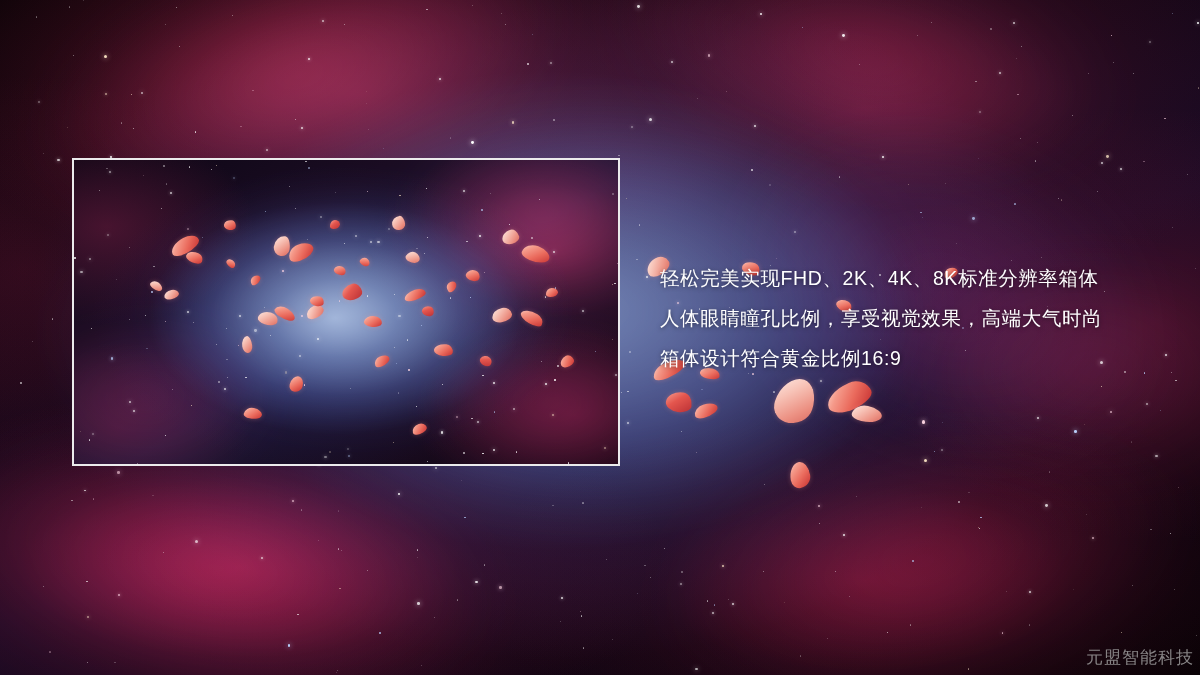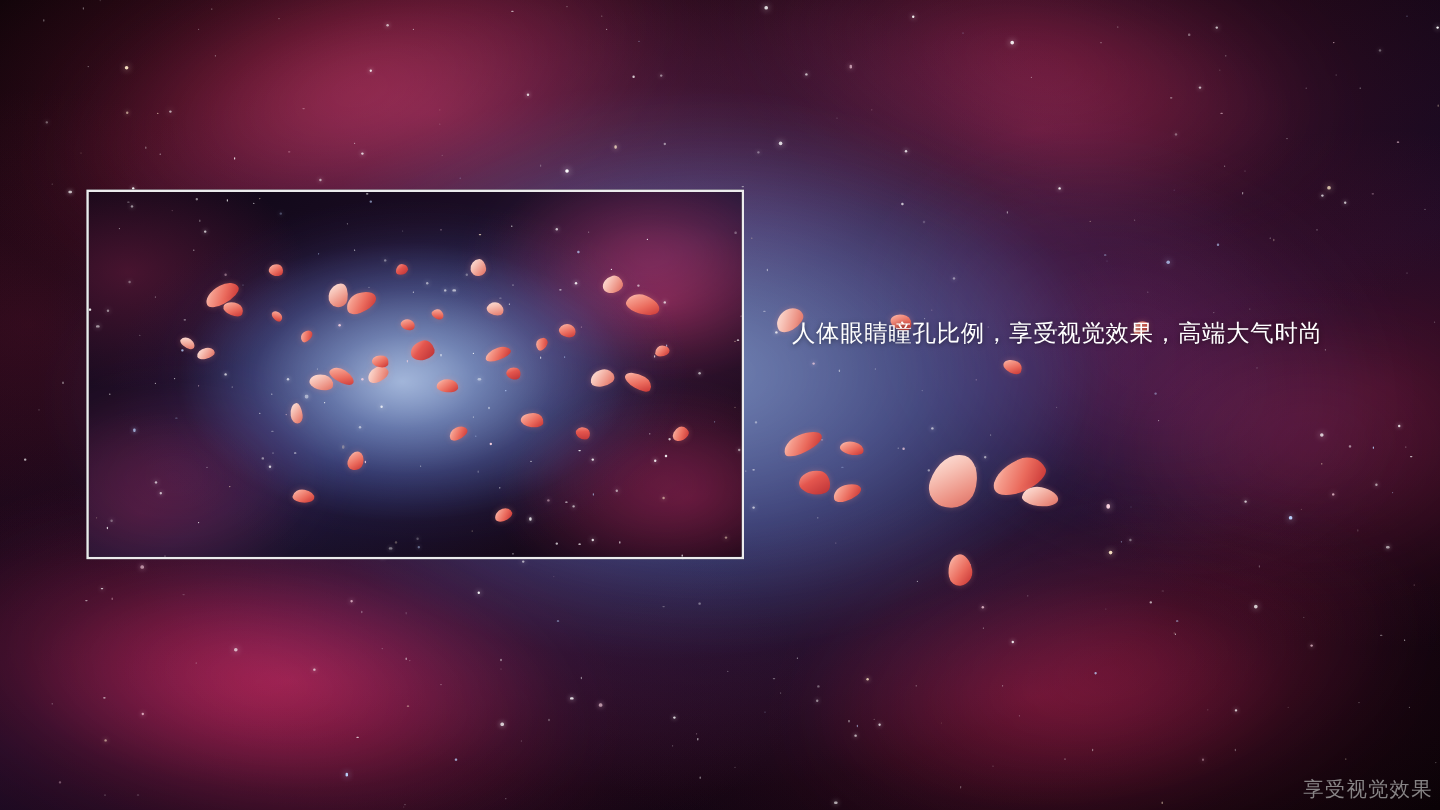--- a/index.html
+++ b/index.html
@@ -789,18 +789,20 @@
         <div class="petal" style="left: 446px; top: 152px; width: 24px; height: 12px; transform: rotate(30deg); border-radius: 62% 38% 50% 50% / 58% 62% 38% 42%;"></div>
         <div class="petal" style="left: 472px; top: 128px; width: 12px; height: 9px; transform: rotate(0deg); border-radius: 48% 52% 64% 36% / 70% 48% 52% 30%;"></div>
         <div class="petal deep" style="left: 406px; top: 196px; width: 12px; height: 10px; transform: rotate(36deg);"></div>
         <div class="petal" style="left: 486px; top: 196px; width: 14px; height: 11px; transform: rotate(-28deg); border-radius: 62% 38% 50% 50% / 58% 62% 38% 42%;"></div>
         <div class="petal" style="left: 170px; top: 248px; width: 18px; height: 11px; transform: rotate(12deg); border-radius: 48% 52% 64% 36% / 70% 48% 52% 30%;"></div>
         <div class="petal" style="left: 338px; top: 264px; width: 15px; height: 10px; transform: rotate(-20deg);"></div>
       </div>
   </div>
 
   <div class="body-copy">
+    <div class="line">轻松完美实现FHD、2K、4K、8K标准分辨率箱体</div>
     <div class="line">人体眼睛瞳孔比例，享受视觉效果，高端大气时尚</div>
+    <div class="line">箱体设计符合黄金比例16:9</div>
   </div>
 
-  <div class="watermark">享受视觉效果</div>
+  <div class="watermark">元盟智能科技</div>
 
 </div>
 
 </body></html>

